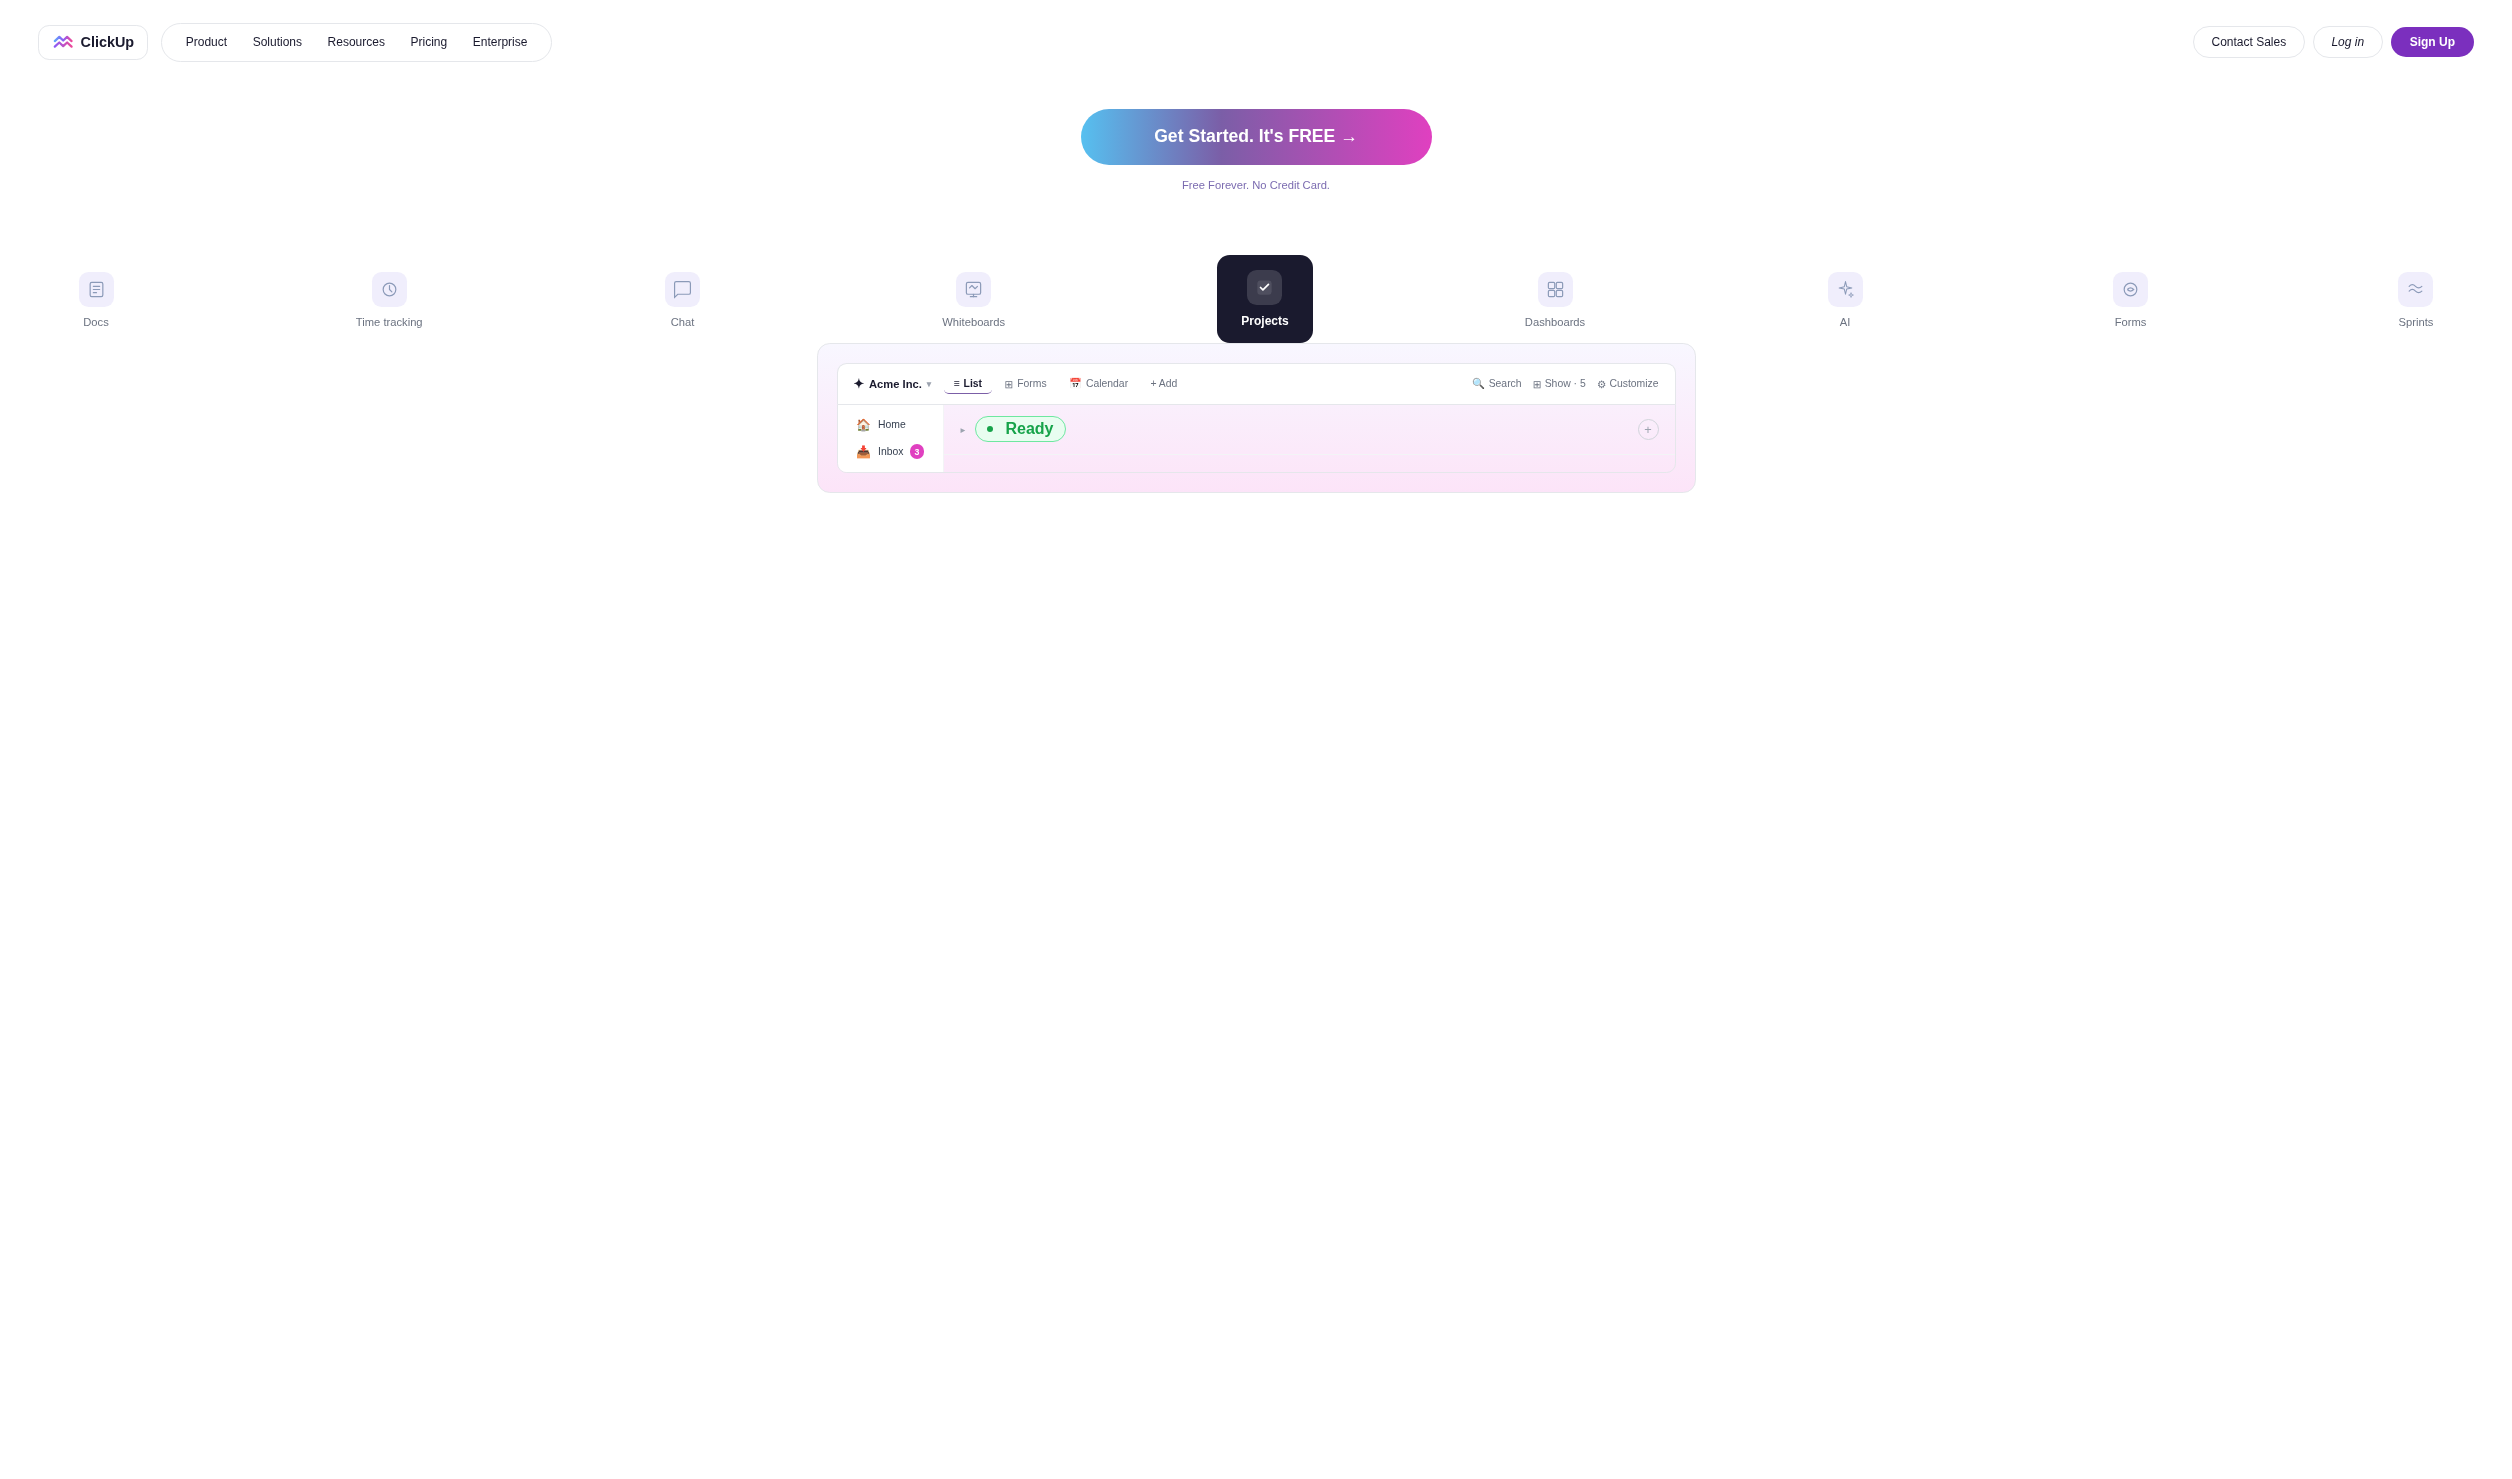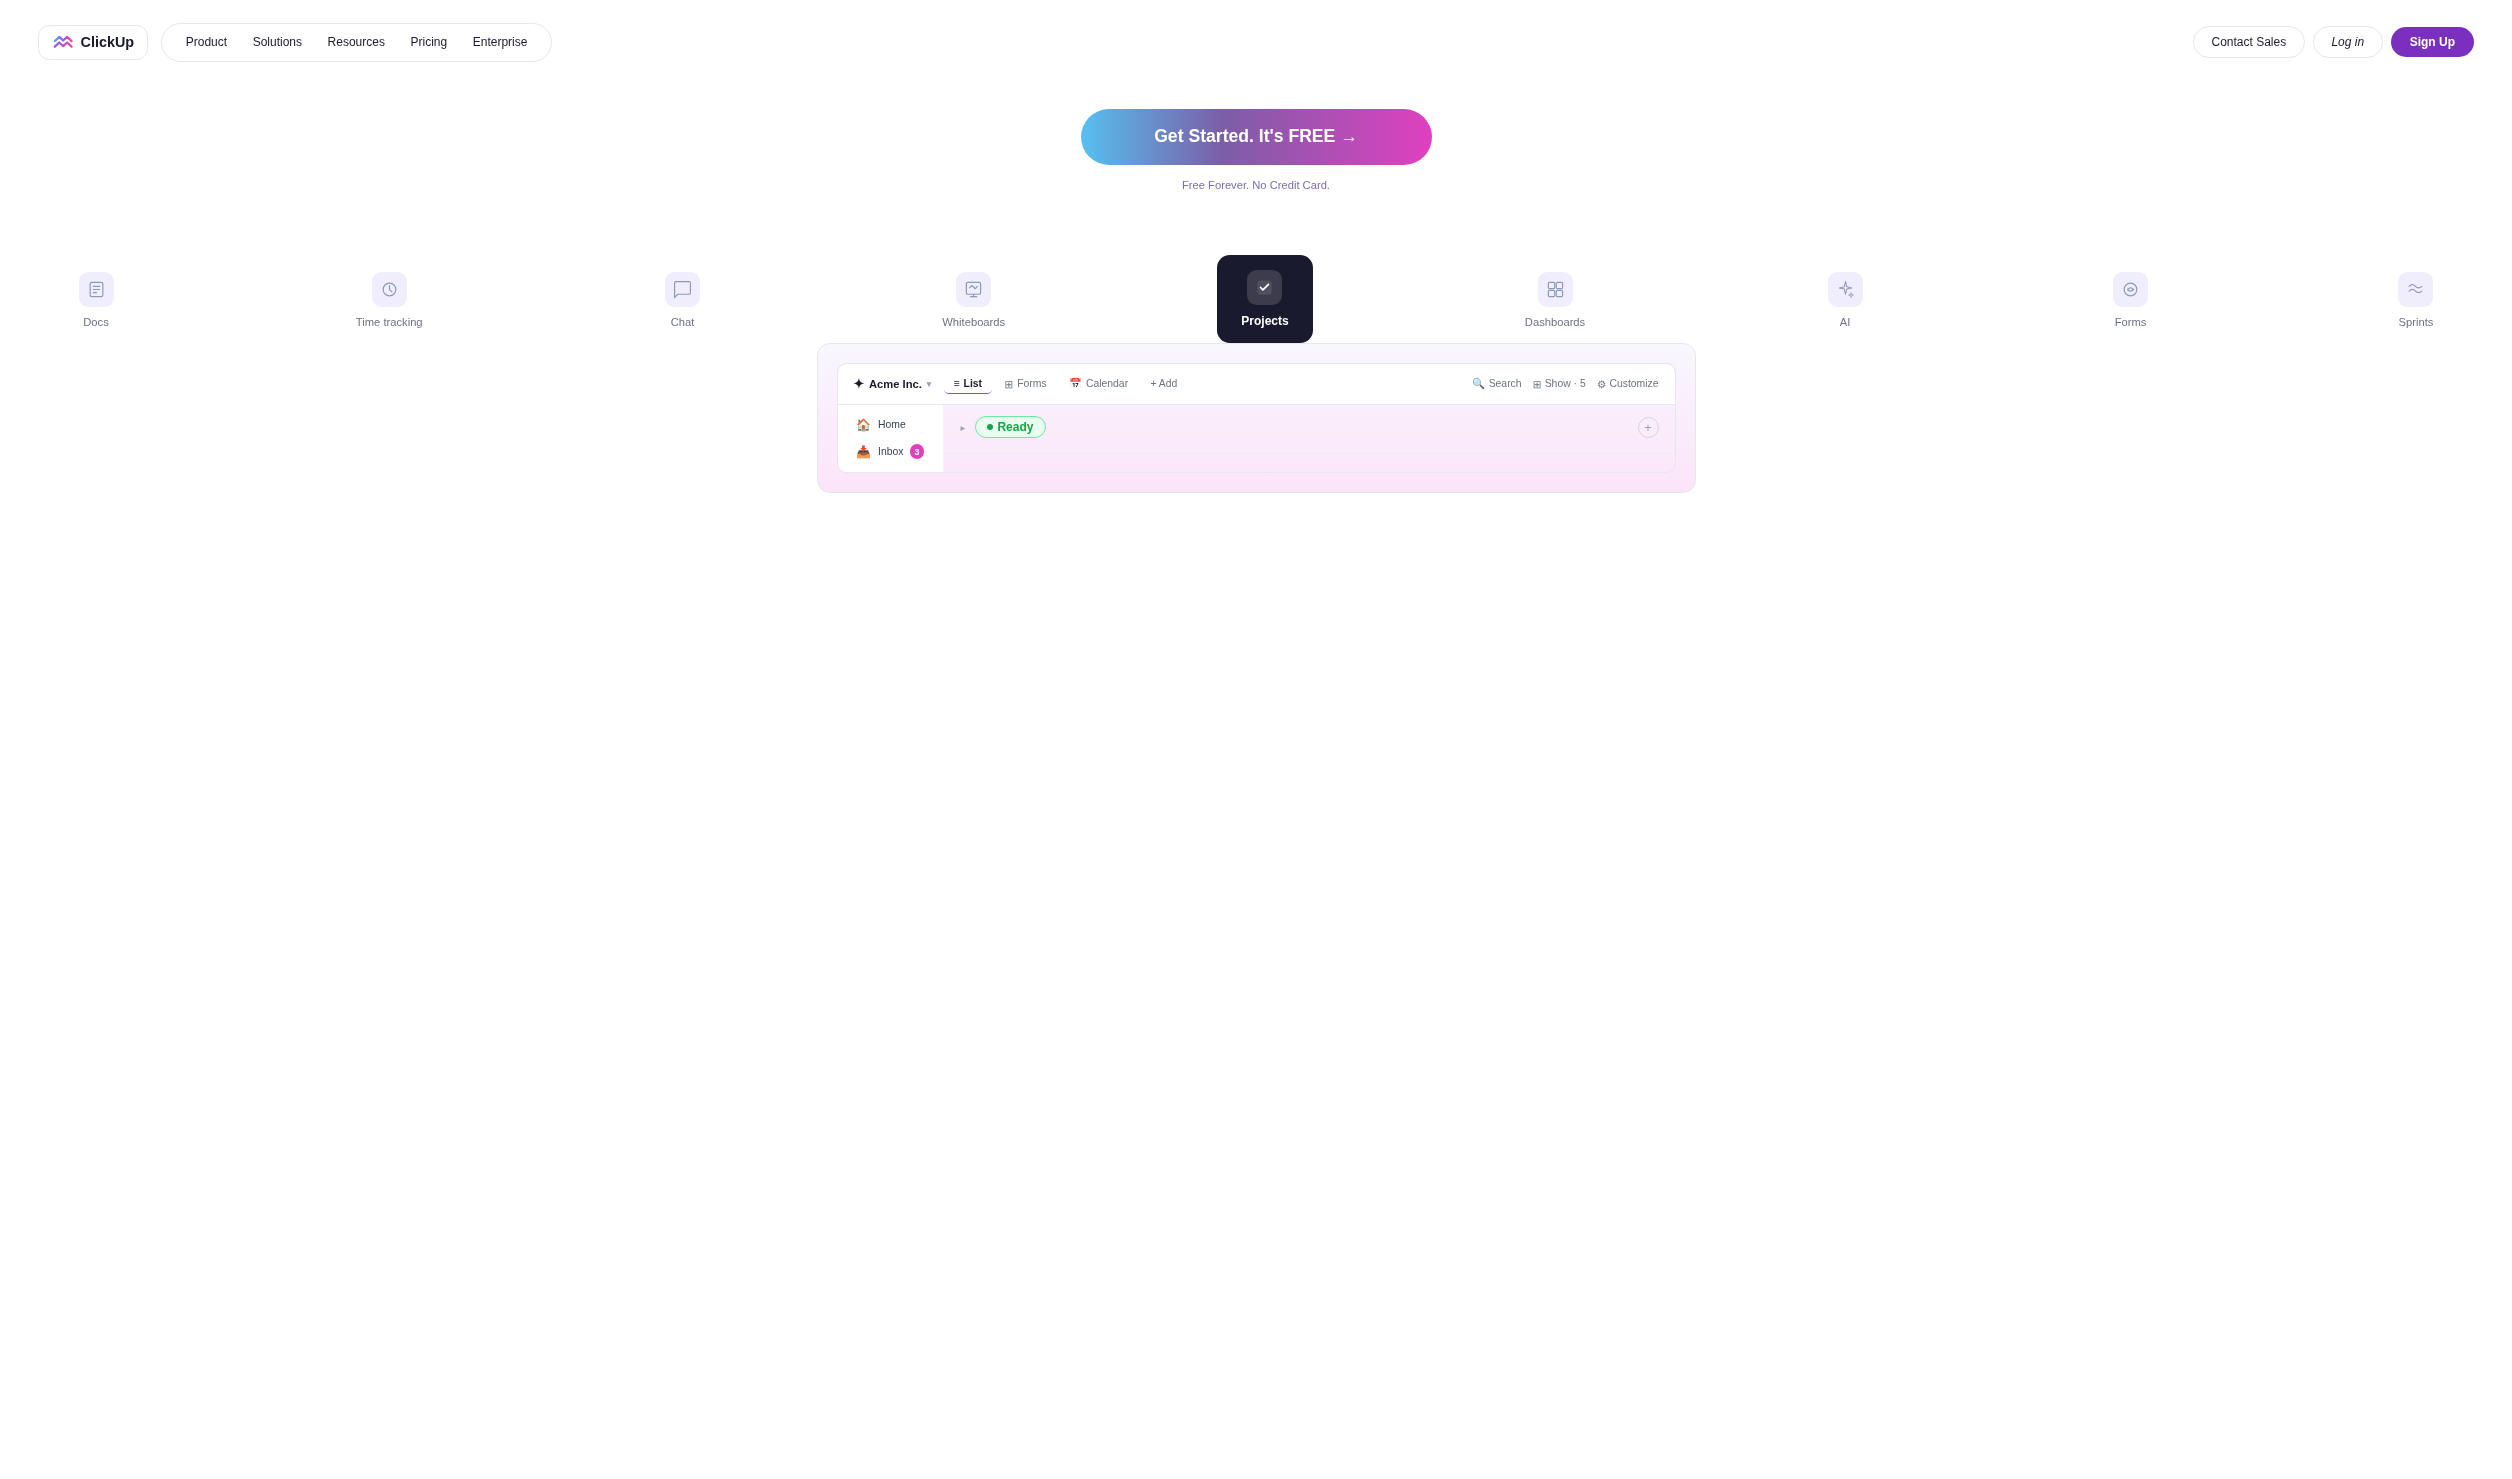--- a/index.html
+++ b/index.html
@@ -268,26 +268,26 @@
       display: flex;
       align-items: center;
       padding: 11.2px 16px;
       border-bottom: 0.8px solid #f3f4f6;
       gap: 9.6px;
     }
     .chevron-icon { font-size: 9.6px; color: #9ca3af; }
     .status-badge {
       display: flex;
       align-items: center;
-      gap: 4px;
+      gap: 12px;
       background: #e8fdf0;
       border: 0.8px solid #6ee7a0;
       border-radius: 16px;
       padding: 3.2px 11.2px;
-      font-size: 12px;
+      font-size: 16px;
       font-weight: 600;
       color: #16a34a;
     }
     .status-dot {
       width: 6.4px;
       height: 6.4px;
       border-radius: 50%;
       background: #16a34a;
     }
     .plus-circle {

